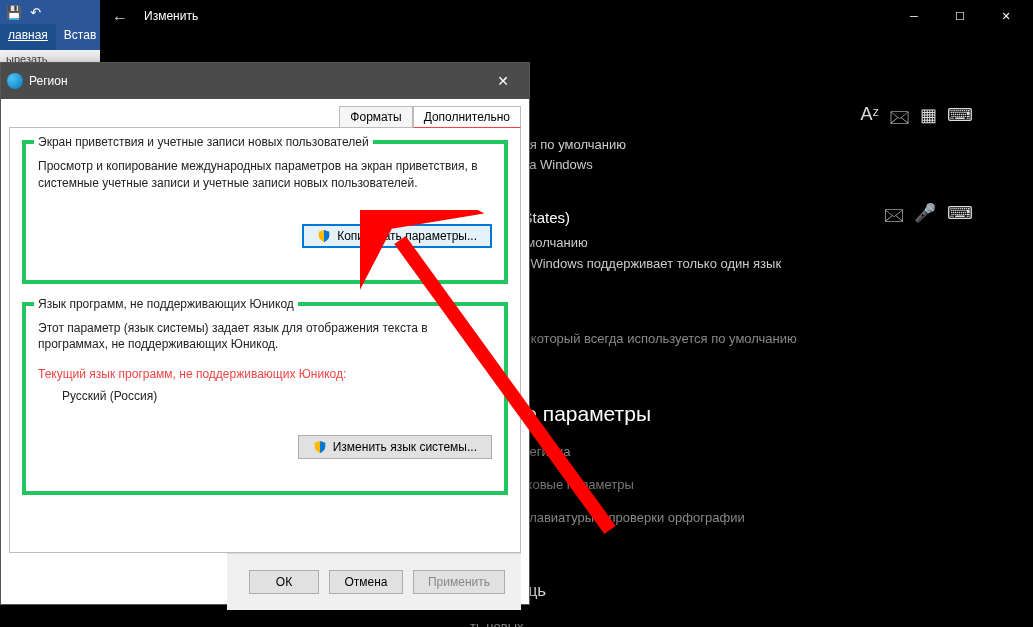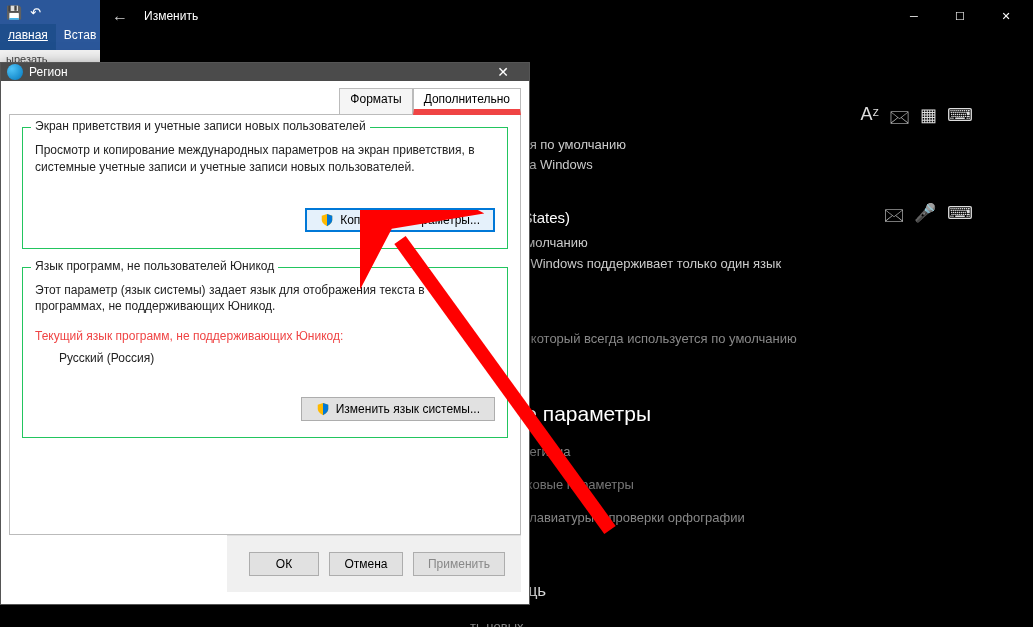--- a/index.html
+++ b/index.html
@@ -29,30 +29,30 @@
 .lang-sub { font-size: 13px; color: #ccc; margin-top: 2px; line-height: 1.4; }
 .lang-block2 { margin-left: 330px; margin-top: 28px; }
 .hint { margin-left: 330px; margin-top: 38px; font-size: 13px; color: #888; }
 .section-title { margin-left: 330px; margin-top: 56px; font-size: 21px; font-weight: 300; color: #fff; }
 .link-row { margin-left: 330px; margin-top: 18px; font-size: 13px; color: #888; cursor: pointer; }
 .link-row.alt { color: #777; }
 .help-title { margin-left: 330px; margin-top: 56px; font-size: 17px; color: #ddd; }
 
 
 .region-dialog { position: absolute; top: 62px; left: 0; width: 530px; height: 543px; background: #fff; border: 1px solid #555; box-shadow: 0 4px 16px rgba(0,0,0,0.5); }
-.region-titlebar { height: 18px; background: #4b4b4b; display: flex; align-items: center; padding: 0 6px; color: #fff; }
+.region-titlebar { height: 36px; background: #4b4b4b; display: flex; align-items: center; padding: 0 6px; color: #fff; }
 .region-titlebar .icon { width: 16px; height: 16px; border-radius: 50%; background: radial-gradient(circle at 30% 30%, #4fc3f7, #0277bd); margin-right: 6px; }
 .region-titlebar .title { font-size: 12px; }
 .region-titlebar .close { margin-left: auto; width: 40px; text-align: center; font-size: 14px; cursor: pointer; }
 .region-content { padding: 6px 8px 0 8px; height: calc(100% - 30px); display: flex; flex-direction: column; align-items: flex-end; }
 .tabs { display: flex; font-size: 12px; }
 .tabs .tab { padding: 3px 10px; border: 1px solid #bbb; background: #f5f5f5; cursor: pointer; position: relative; top: 1px; }
-.tabs .tab.active { background: #fff; border-bottom: 6px solid #ef4444; z-index: 2; }
+.tabs .tab.active { background: #fff; border-bottom: 1px solid #ef4444; z-index: 2; }
 .tab-panel { border: 1px solid #bbb; flex: 1; padding: 12px; background: #fff; }
-.groupbox { border: 1px solid #22c55e; padding: 14px 12px 16px 12px; margin-bottom: 18px; position: relative; }
+.groupbox { border: 4px solid #22c55e; padding: 14px 12px 32px 12px; margin-bottom: 18px; position: relative; }
 .groupbox .legend { position: absolute; top: -9px; left: 8px; background: #fff; padding: 0 4px; font-size: 12px; color: #222; }
 .groupbox .desc { font-size: 12px; color: #222; line-height: 1.4; }
 .groupbox .btnrow { text-align: right; margin-top: 32px; }
 .win-button { display: inline-flex; align-items: center; gap: 6px; padding: 4px 14px; font-size: 12px; background: #e1e1e1; border: 1px solid #adadad; cursor: pointer; }
 .win-button.highlight { border: 2px solid #0078d7; background: #e5f1fb; padding: 3px 13px; }
 .shield { width: 14px; height: 14px; display: inline-block; }
 .shield svg { width: 100%; height: 100%; }
 .groupbox .sublabel { font-size: 12px; margin-top: 14px; color: #ef4444; }
 .groupbox .value { font-size: 12px; margin-top: 8px; margin-left: 24px; color: #222; }
 .dialog-buttons { padding: 16px; text-align: right; background: #f0f0f0; border-top: 1px solid #ddd; }
@@ -151,21 +151,21 @@
                   <path d="M8 1 L14 3 V8 C14 12 8 15 8 15 C8 15 2 12 2 8 V3 Z" fill="#ffb900"></path>
                   <path d="M8 1 L14 3 V8 C14 12 8 15 8 15 V1 Z" fill="#0078d7"></path>
                 </svg>
             </span>
             <span>Копировать параметры...</span>
           </button>
         </div>
       </div>
 
       <div class="groupbox">
-        <div class="legend">Язык программ, не пользователей Юникод</div>
+        <div class="legend">Язык программ, не поддерживающих Юникод</div>
         <div class="desc">Этот параметр (язык системы) задает язык для отображения текста в программах, не поддерживающих Юникод.</div>
         <div class="sublabel">Текущий язык программ, не поддерживающих Юникод:</div>
         <div class="value">Русский (Россия)</div>
         <div class="btnrow">
           <button class="win-button">
             <span class="shield">
               <svg viewBox="0 0 16 16">
                   <path d="M8 1 L14 3 V8 C14 12 8 15 8 15 C8 15 2 12 2 8 V3 Z" fill="#ffb900"></path>
                   <path d="M8 1 L14 3 V8 C14 12 8 15 8 15 V1 Z" fill="#0078d7"></path>
                 </svg>

